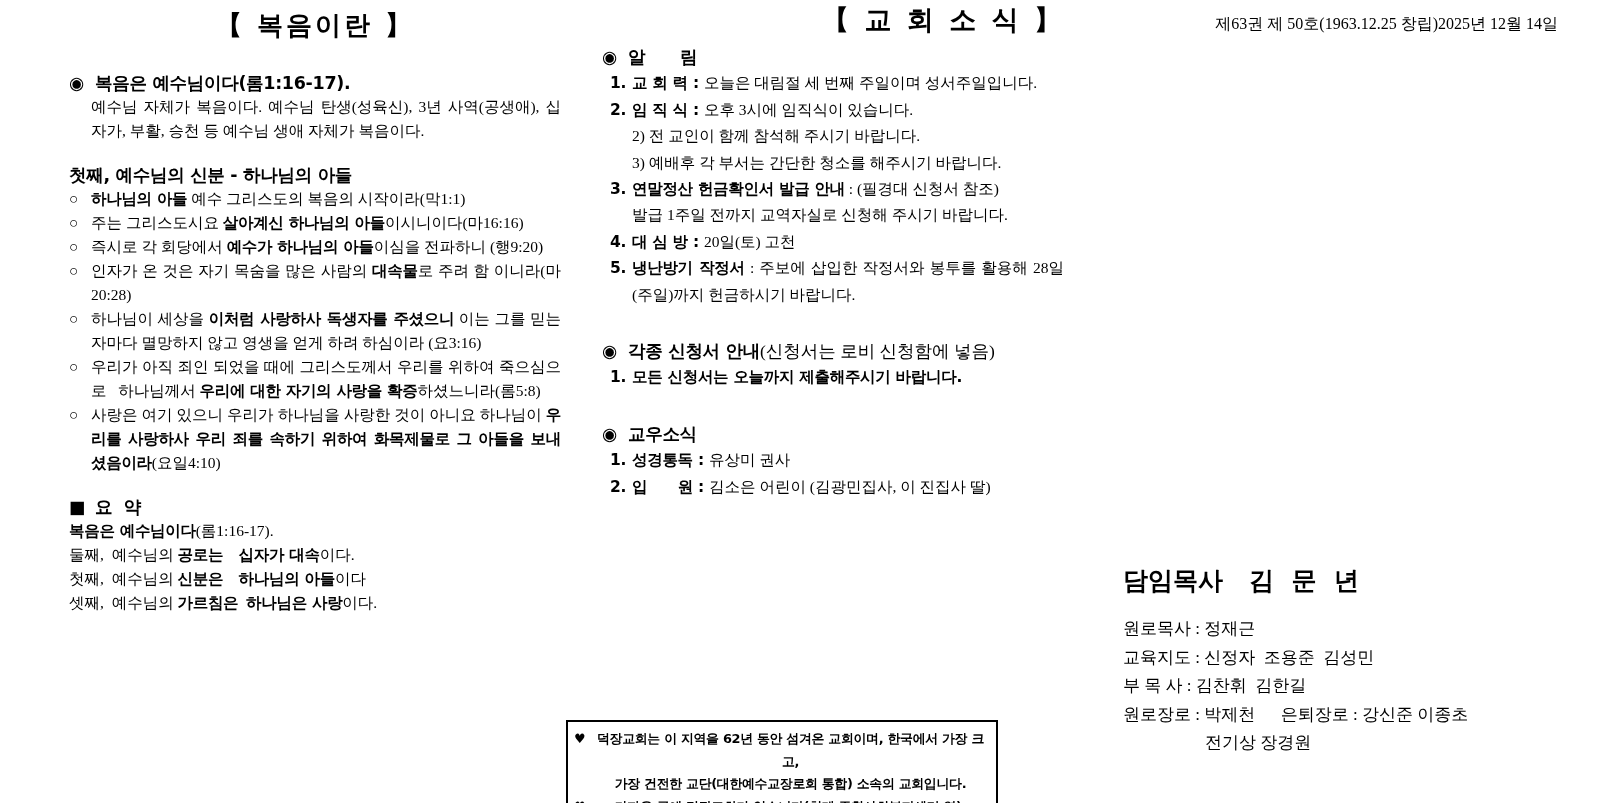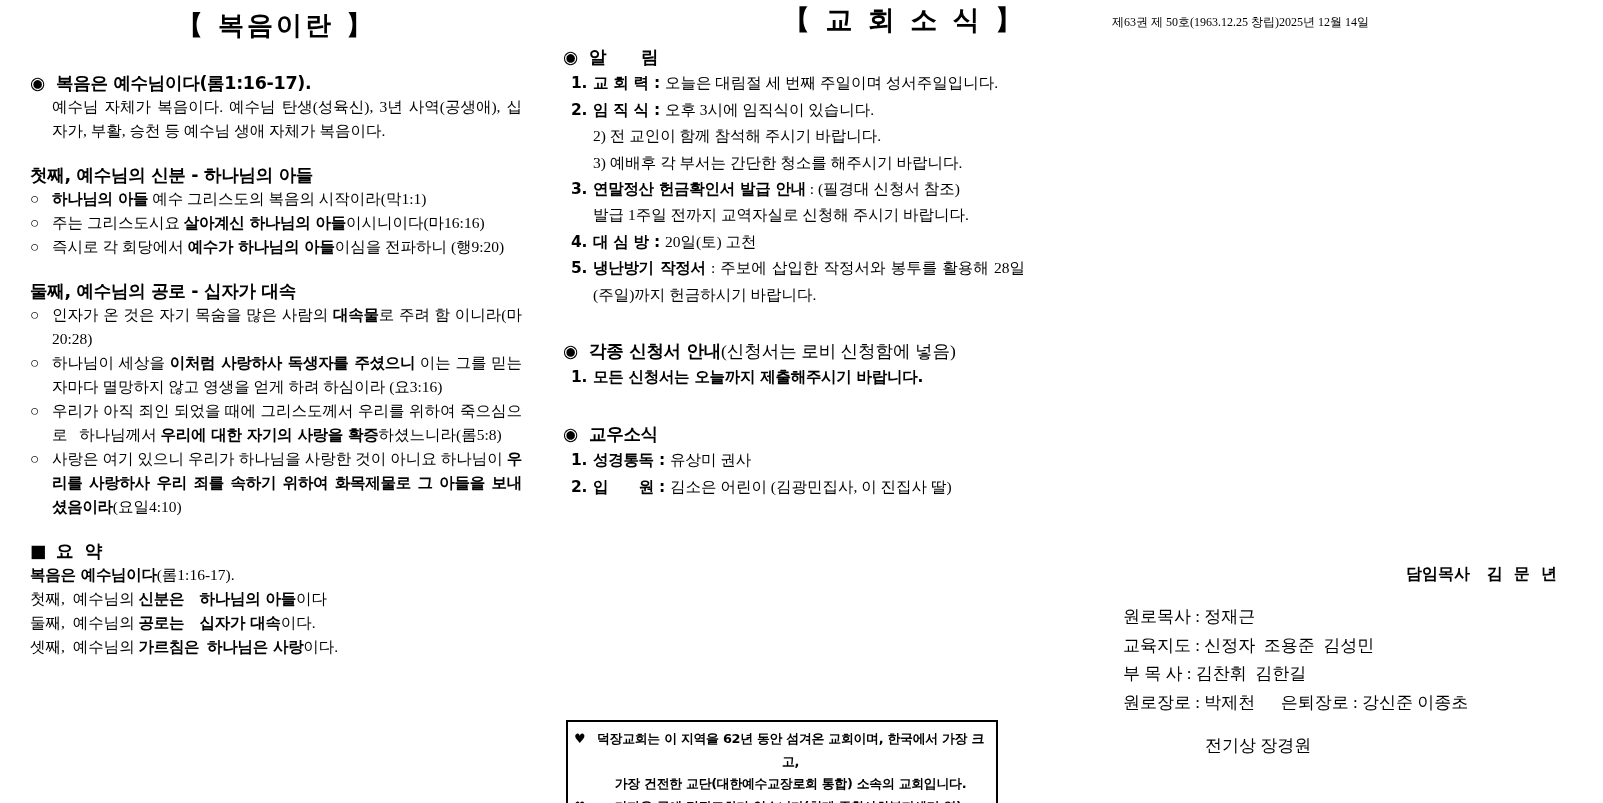--- a/index.html
+++ b/index.html
@@ -1,19 +1,19 @@
 <!DOCTYPE html>
 <html><head>
 <meta charset="utf-8">
 <style>
   html,body{margin:0;padding:0;background:#ffffff;}
   body{font-family:"Liberation Serif","DejaVu Serif",serif;color:#000;}
   .page{position:relative;width:1603px;height:803px;background:#fff;overflow:hidden;}
 
-  .col{position:absolute;}
+  .col{position:absolute;margin-left:39px;}
   .col-left{left:30px;top:8px;width:492px;}
   .col-mid{left:563px;top:2px;width:462px;}
 
   .col-title{margin:0;font-family:"DejaVu Sans",sans-serif;font-weight:bold;
              text-align:center;font-size:26px;letter-spacing:3px;white-space:pre;}
   .col-left .col-title{margin-bottom:28px;}
   .col-mid .col-title{margin-bottom:6px;font-size:27px;text-align:right;}
 
   .line{display:flex;align-items:flex-start;font-size:15.5px;line-height:24px;}
   .col-mid .line{line-height:26.4px;}
@@ -25,36 +25,36 @@
   .lg .marker{flex-basis:26px;}
   .sb1{margin-top:20px;}
   .col-mid .sb1{margin-top:30px;}
   .cont{padding-left:22px;}
   .col-mid .cont{padding-left:30px;}
   .num{padding-left:8px;}
   .sub{padding-left:30px;}
   .plain .content{text-align:left;}
 
   .masthead{position:absolute;left:1112px;top:14px;width:446px;display:flex;
-            justify-content:flex-start;font-size:12px;}
+            justify-content:flex-end;font-size:16px;}
   .masthead span{white-space:pre;}
 
   .notice-box{position:absolute;left:566px;top:720px;width:432px;box-sizing:border-box;
               border:2px solid #000;padding:6px 6px;background:#fff;}
   .notice-box .line{font-size:12.9px;line-height:21.5px;letter-spacing:-0.2px;}
   .notice-box .marker{flex-basis:17px;}
   .notice-box .cont{padding-left:17px;}
   .notice-box .content{text-align:center;}
 
   .staff{position:absolute;left:1123px;top:564px;width:434px;}
-  .pastor-title{font-family:"DejaVu Sans",sans-serif;font-weight:bold;font-size:16px;
-                text-align:right;white-space:pre;margin:0 0 18px 0;}
+  .pastor-title{font-family:"DejaVu Sans",sans-serif;font-weight:bold;font-size:25px;
+                text-align:left;white-space:pre;margin:0 0 18px 0;}
   .staff .line{font-size:17px;line-height:28.5px;}
   .staff .content{text-align:left;}
-  .staff .ind{padding-left:82px;margin-top:15px;}
+  .staff .ind{padding-left:82px;}
 </style>
 </head>
 <body>
 
 <div class="page">
 
   <section class="col col-left">
     <h1 class="col-title">【 복음이란 】</h1>
     <div class="blocks">
         <div class="line lg">
@@ -72,23 +72,20 @@
           <span class="content"><b>하나님의 아들</b><span> 예수 그리스도의 복음의 시작이라(막1:1)</span></span>
         </div>
         <div class="line">
           <span class="marker">○</span>
           <span class="content"><span>주는 그리스도시요 </span><b>살아계신 하나님의 아들</b><span>이시니이다(마16:16)</span></span>
         </div>
         <div class="line">
           <span class="marker">○</span>
           <span class="content"><span>즉시로 각 회당에서 </span><b>예수가 하나님의 아들</b><span>이심을 전파하니 (행9:20)</span></span>
         </div>
-        <div class="line lg sb1">
-          <span class="content"><b>둘째, 예수님의 공로 - 십자가 대속</b></span>
-        </div>
         <div class="line">
           <span class="marker">○</span>
           <span class="content"><span>인자가 온 것은 자기 목숨을 많은 사람의 </span><b>대속물</b><span>로 주려 함 이니라(마20:28)</span></span>
         </div>
         <div class="line">
           <span class="marker">○</span>
           <span class="content"><span>하나님이 세상을 </span><b>이처럼 사랑하사 독생자를 주셨으니</b><span> 이는 그를 믿는 자마다 멸망하지 않고 영생을 얻게 하려 하심이라 (요3:16)</span></span>
         </div>
         <div class="line">
           <span class="marker">○</span>
@@ -99,24 +96,24 @@
           <span class="content"><span>사랑은 여기 있으니 우리가 하나님을 사랑한 것이 아니요 하나님이 </span><b>우리를 사랑하사 우리 죄를 속하기 위하여 화목제물로 그 아들을 보내셨음이라</b><span>(요일4:10)</span></span>
         </div>
         <div class="line lg sb1">
           <span class="marker b">■</span>
           <span class="content"><b>요  약</b></span>
         </div>
         <div class="line plain">
           <span class="content"><b>복음은 예수님이다</b><span>(롬1:16-17).</span></span>
         </div>
         <div class="line plain">
+          <span class="content"><span>둘째,  예수님의 </span><b>공로는</b><span>    </span><b>십자가 대속</b><span>이다.</span></span>
+        </div>
+        <div class="line plain">
           <span class="content"><span>첫째,  예수님의 </span><b>신분은</b><span>    </span><b>하나님의 아들</b><span>이다</span></span>
-        </div>
-        <div class="line plain">
-          <span class="content"><span>둘째,  예수님의 </span><b>공로는</b><span>    </span><b>십자가 대속</b><span>이다.</span></span>
         </div>
         <div class="line plain">
           <span class="content"><span>셋째,  예수님의 </span><b>가르침은</b><span>  </span><b>하나님은 사랑</b><span>이다.</span></span>
         </div>
       </div>
   </section>
 
   <section class="col col-mid">
     <h1 class="col-title">【 교 회 소 식 】</h1>
     <div class="blocks">

